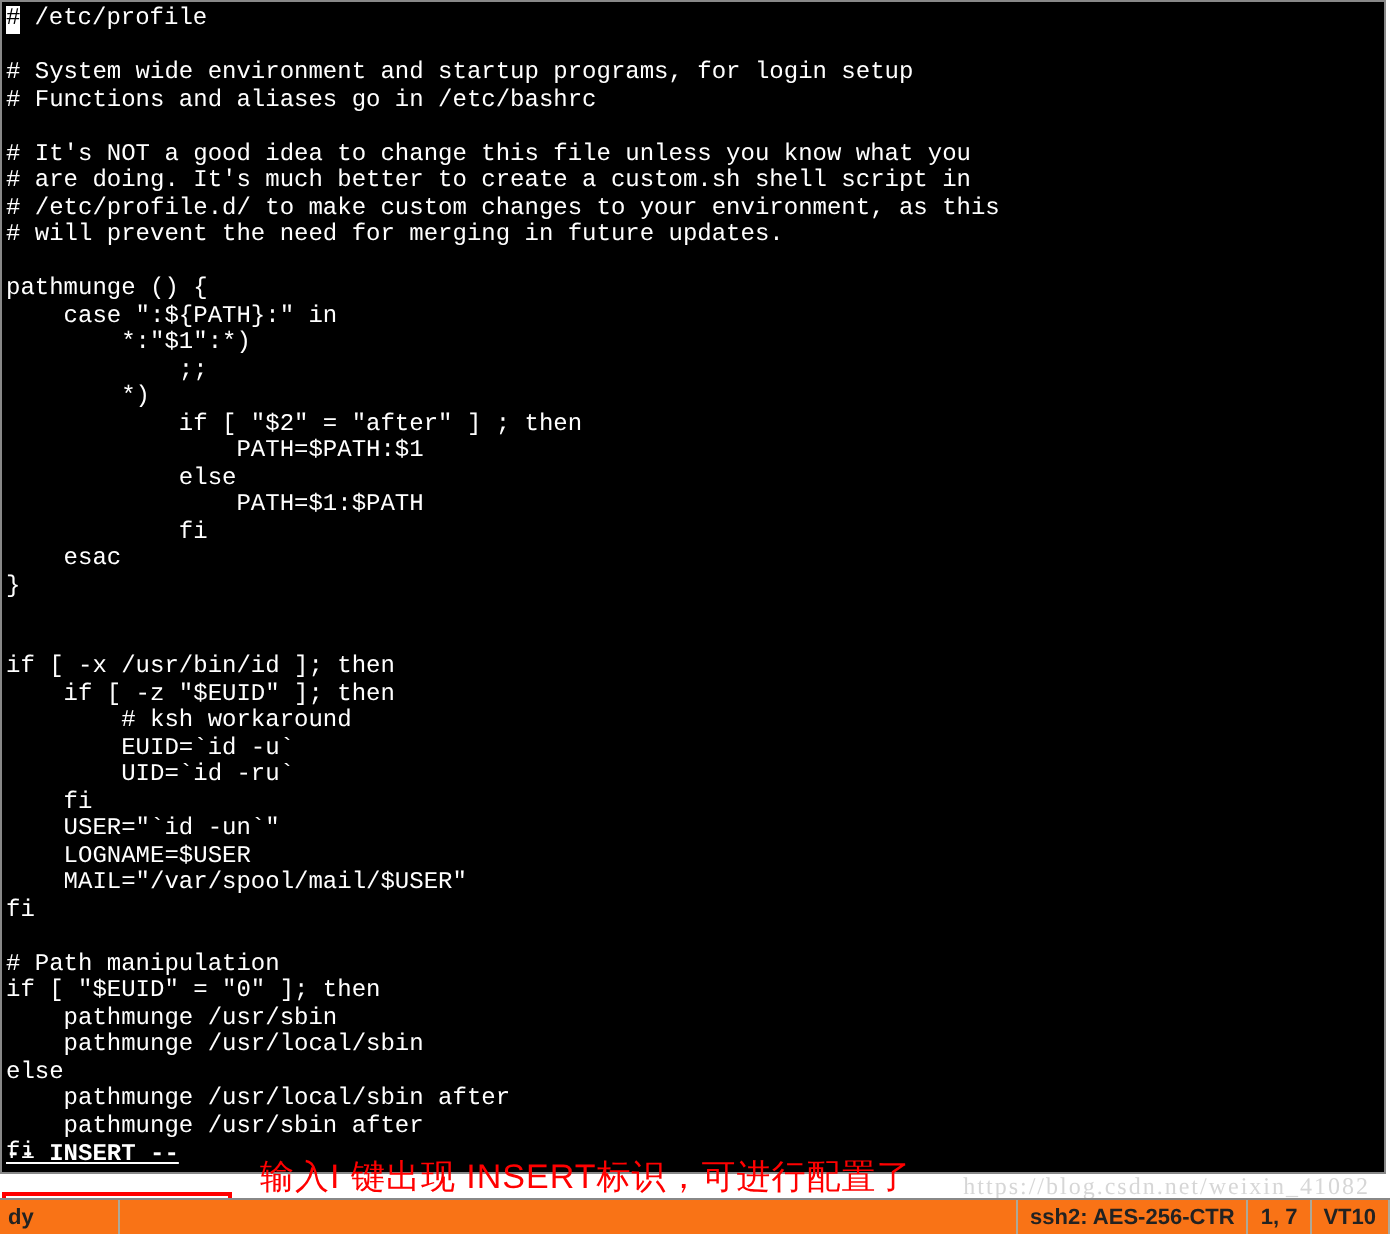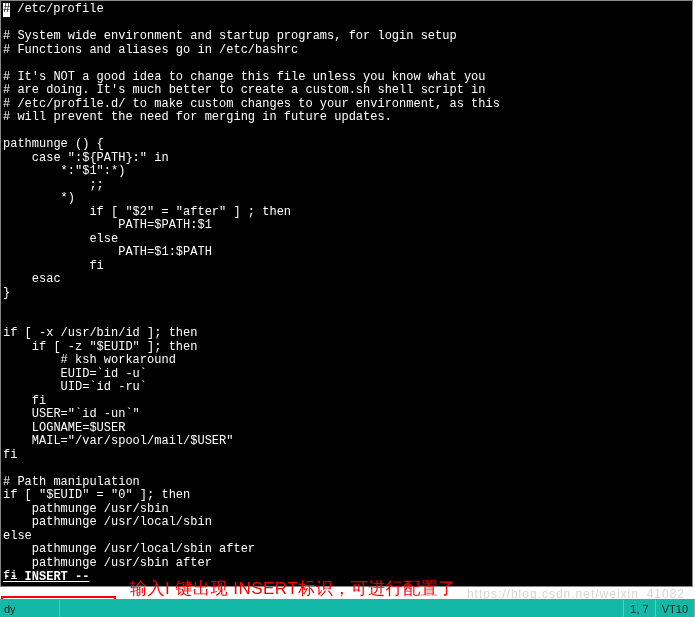--- a/index.html
+++ b/index.html
@@ -63,44 +63,45 @@
   font-size: 17px;
   pointer-events: none;
   letter-spacing: 0.5px;
 }
 .statusbar {
   position: absolute;
   bottom: 0;
   left: 0;
   width: 695px;
   height: 18px;
-  background: #14b8a6;
+  background: #f97316;
   border-top: 1px solid #888;
   display: flex;
   align-items: center;
   font-family: Tahoma, sans-serif;
   font-size: 11px;
   color: #222;
+  font-weight: bold;
 }
 .statusbar .seg {
   border-right: 1px solid #aca899;
   padding: 0 6px;
   height: 100%;
   display: flex;
   align-items: center;
   white-space: nowrap;
 }
 .statusbar .ready { width: 60px; padding-left: 4px; }
 .statusbar .spacer { flex: 1; border-right: 1px solid #aca899; height: 100%; }
 .watermark {
   position: absolute;
   bottom: 16px;
   right: 10px;
   color: rgba(180,180,180,0.55);
-  font-family: Liberation Sans, sans-serif;
+  font-family: Liberation Serif, serif;
   font-size: 12px;
   letter-spacing: 1px;
   pointer-events: none;
 }
 </style>
 </head>
 <body>
 
 <div class="terminal">
   <pre id="file-content"><span class="cursor-block">#</span> /etc/profile
@@ -151,15 +152,16 @@
 </div>
 
 <div class="mode-highlight"></div>
 <div class="annotation">输入I 键出现 INSERT标识，可进行配置了</div>
 
 <div class="watermark">https://blog.csdn.net/weixin_41082</div>
 
 <div class="statusbar">
   <div class="seg ready">dy</div>
   <div class="spacer"></div>
+  <div class="seg">ssh2: AES-256-CTR</div>
   <div class="seg">  1,    7</div>
   <div class="seg">VT10</div>
 </div>
 
 </body></html>

